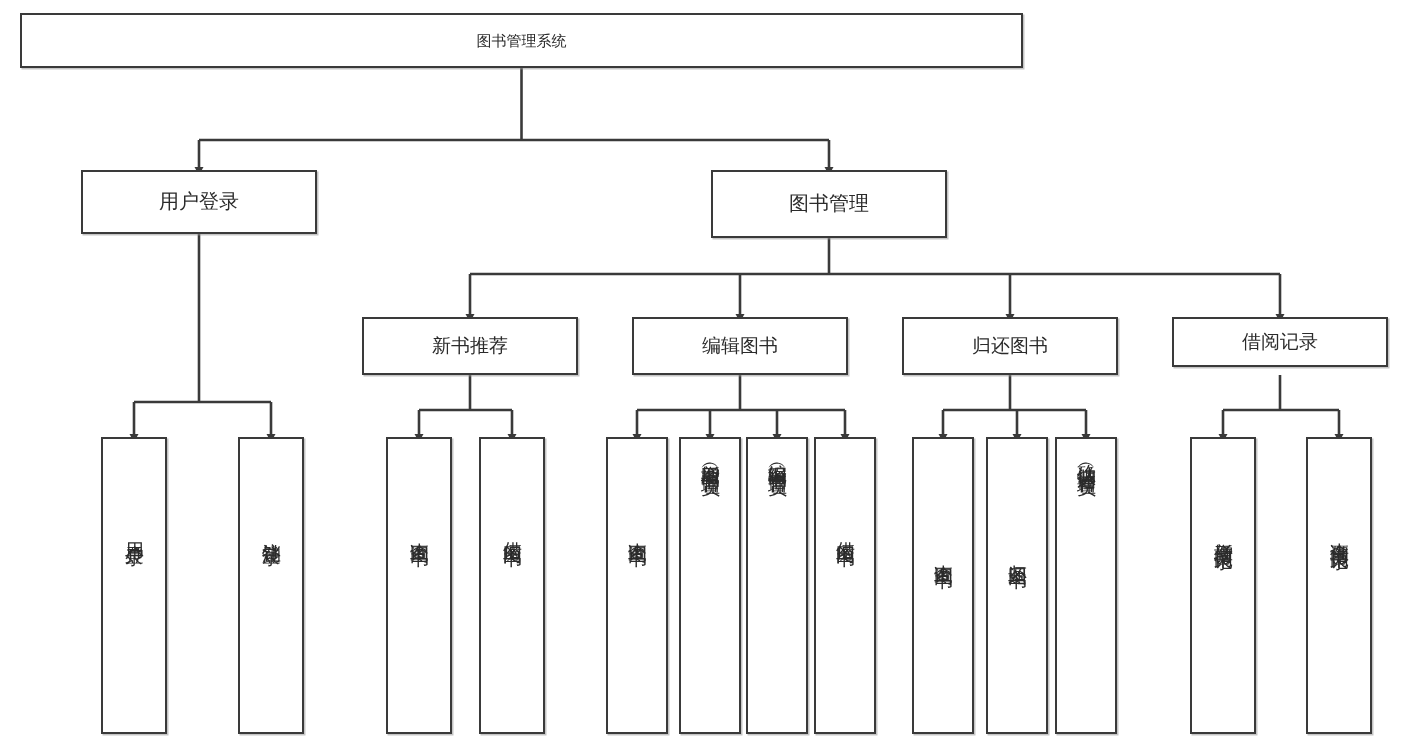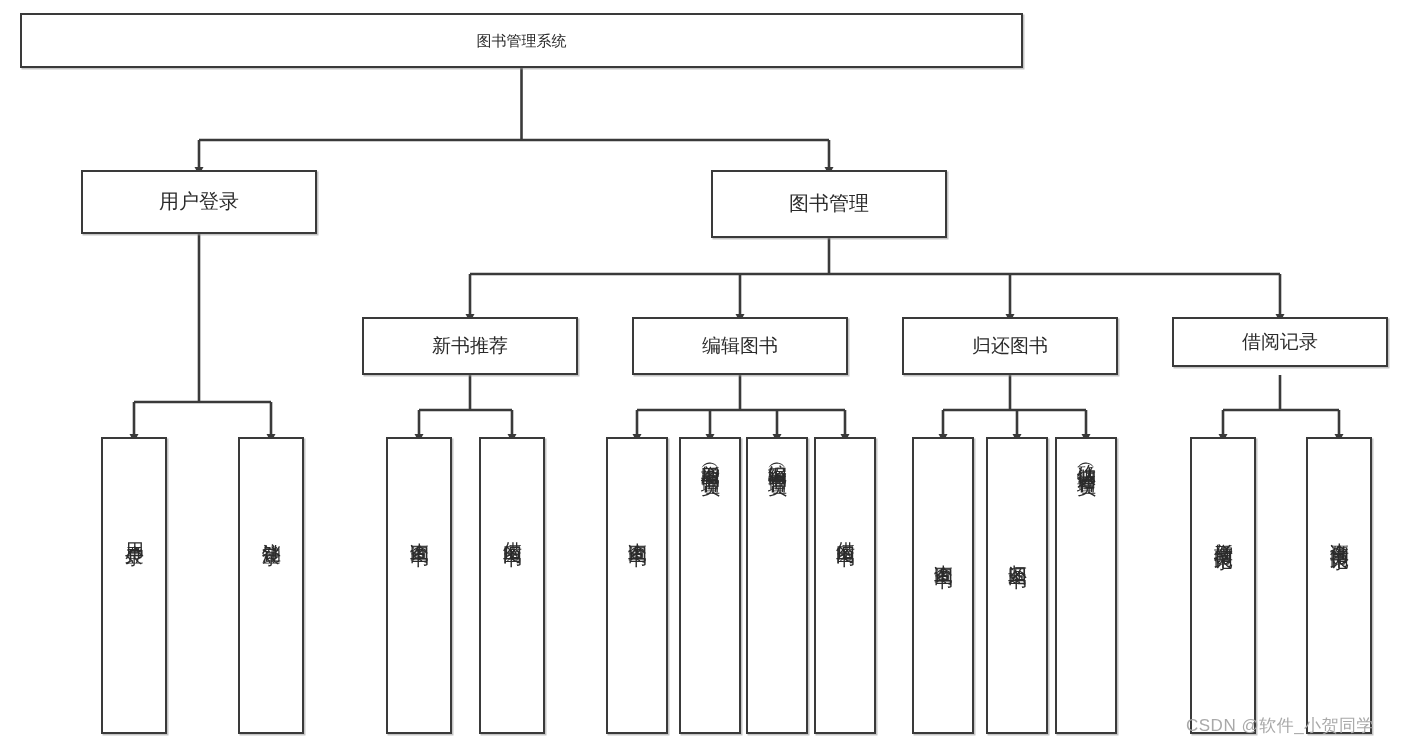--- a/index.html
+++ b/index.html
@@ -183,14 +183,13 @@
         <span class="lbl">确认归还（管理员）</span>
       </div>
       <div class="node leaf short" style="left: 1190px; top: 437px; width: 66px; height: 297px;">
         <span class="lbl">新增借阅记录</span>
       </div>
       <div class="node leaf short" style="left: 1306px; top: 437px; width: 66px; height: 297px;">
         <span class="lbl">查询借阅记录</span>
       </div>
     </div>
 
-  <div id="watermark">CSDN @软件_小贺同学</div>
 </div>
 
 </body></html>

